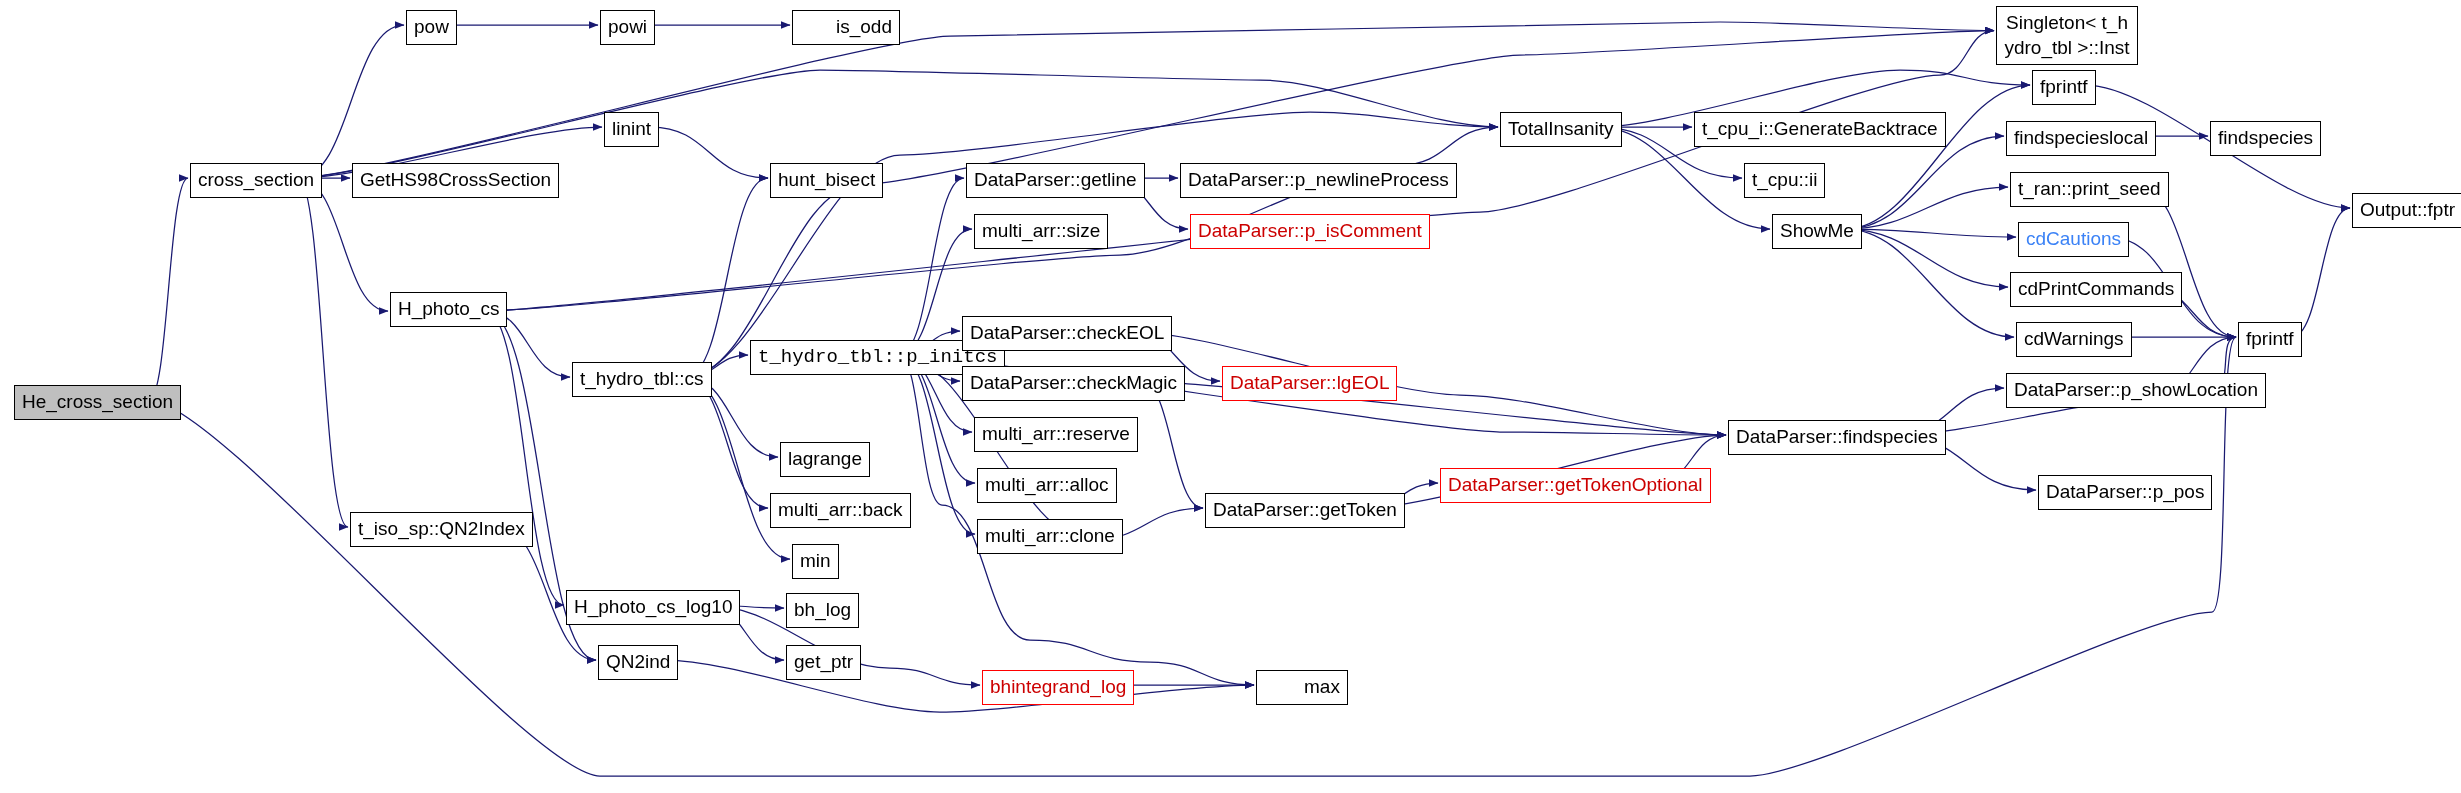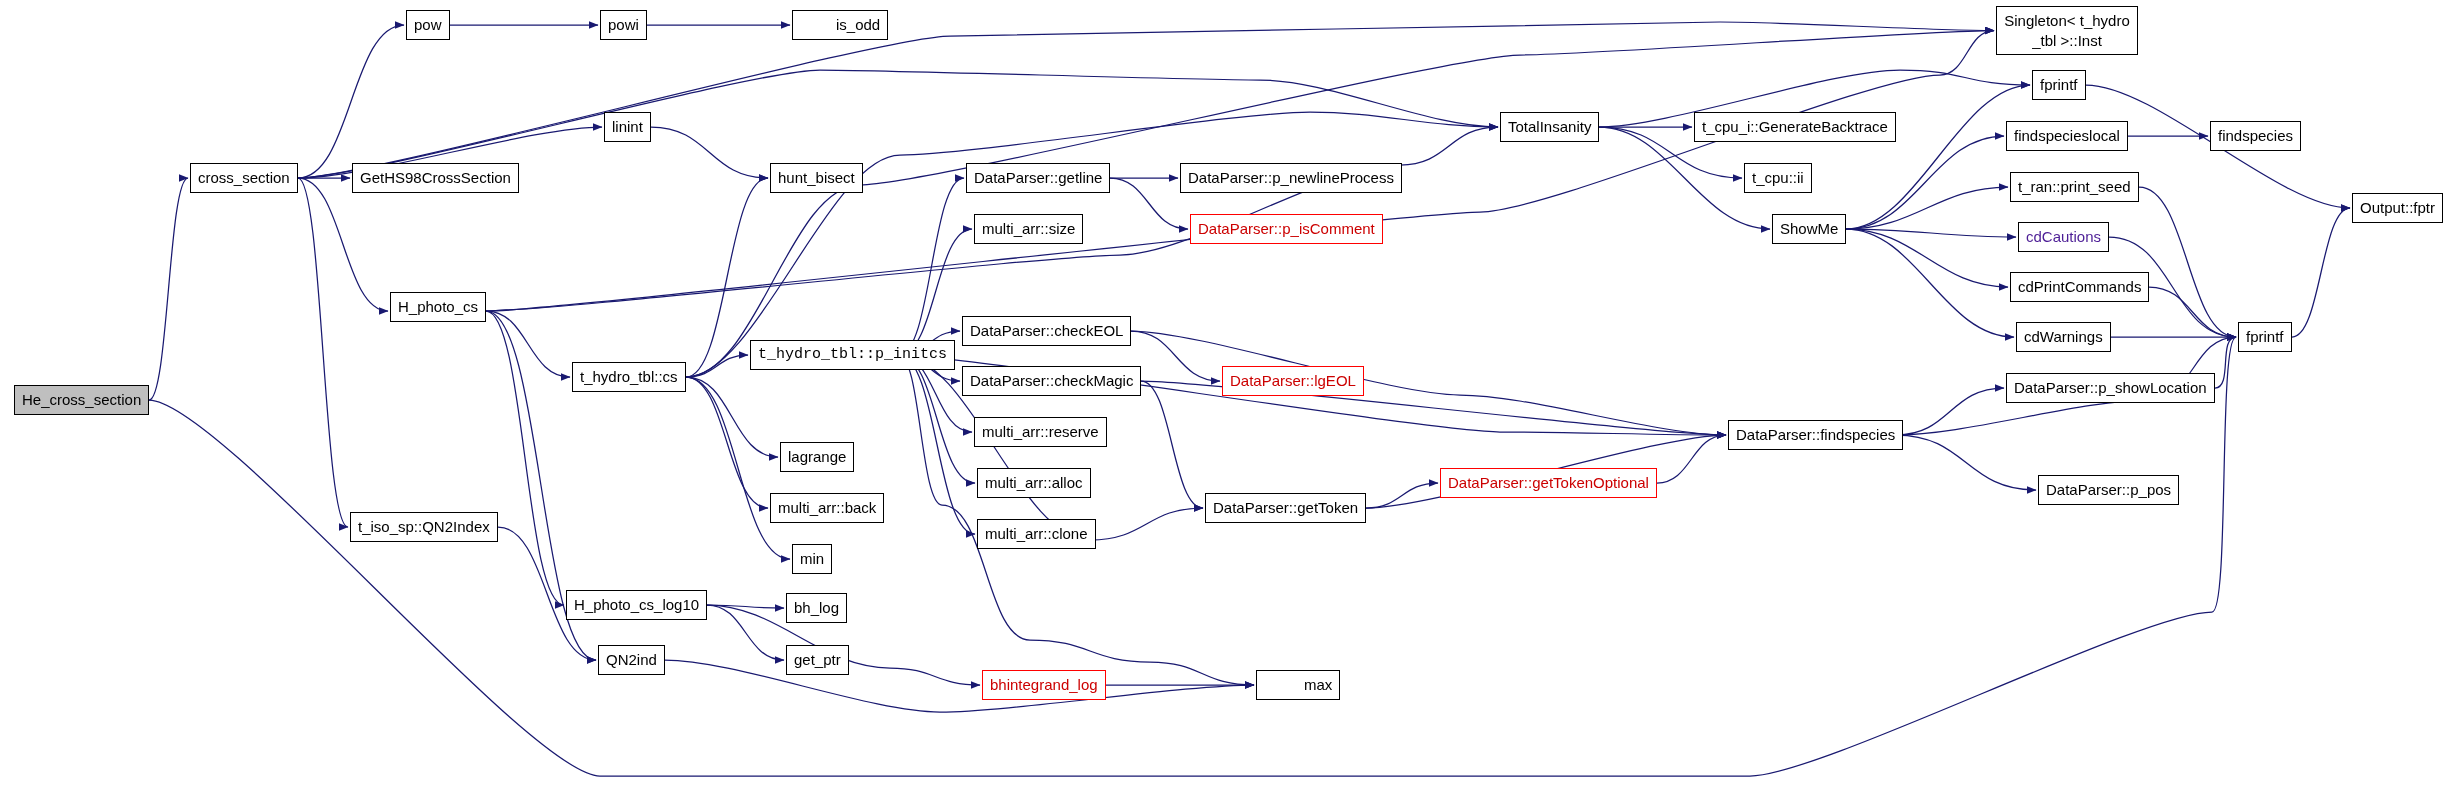--- a/index.html
+++ b/index.html
@@ -10,21 +10,21 @@
     background:#ffffff;
     font-family:"Liberation Sans", sans-serif;
   }
   #edge-layer{position:absolute;left:0;top:0;width:100%;height:100%;z-index:1;}
   .node{
     position:absolute;z-index:2;
     box-sizing:border-box;
     border:1px solid #000000;
     background:#ffffff;
     color:#000000;
-    font-size:15px;line-height:1.3;
+    font-size:19px;line-height:1.3;
     padding:4px 7px;
     white-space:nowrap;
     text-align:center;
     cursor:pointer;
   }
   .node.root{background:#bfbfbf;font-weight:normal;}
   .node.truncated{border-color:#ff0000;color:#cc0000;}
   .node.wrap{white-space:normal;word-break:break-all;}
 </style>
 </head>
@@ -143,21 +143,21 @@
     <div class="node" style="left: 350px; top: 512px; border-color: rgb(0, 0, 0); color: rgb(0, 0, 0); background: rgb(255, 255, 255);">t_iso_sp::QN2Index</div>
     <div class="node" style="left: 1500px; top: 112px; border-color: rgb(0, 0, 0); color: rgb(0, 0, 0); background: rgb(255, 255, 255);">TotalInsanity</div>
     <div class="node" style="left: 1694px; top: 112px; border-color: rgb(0, 0, 0); color: rgb(0, 0, 0); background: rgb(255, 255, 255);">t_cpu_i::GenerateBacktrace</div>
     <div class="node" style="left: 1744px; top: 163px; border-color: rgb(0, 0, 0); color: rgb(0, 0, 0); background: rgb(255, 255, 255);">t_cpu::ii</div>
     <div class="node" style="left: 1772px; top: 214px; border-color: rgb(0, 0, 0); color: rgb(0, 0, 0); background: rgb(255, 255, 255);">ShowMe</div>
     <div class="node wrap" style="left: 1996px; top: 6px; width: 142px; border-color: rgb(0, 0, 0); color: rgb(0, 0, 0); background: rgb(255, 255, 255);">Singleton&lt; t_hydro_tbl &gt;::Inst</div>
     <div class="node" style="left: 2032px; top: 70px; border-color: rgb(0, 0, 0); color: rgb(0, 0, 0); background: rgb(255, 255, 255);">fprintf</div>
     <div class="node" style="left: 2006px; top: 121px; border-color: rgb(0, 0, 0); color: rgb(0, 0, 0); background: rgb(255, 255, 255);">findspecieslocal</div>
     <div class="node" style="left: 2210px; top: 121px; border-color: rgb(0, 0, 0); color: rgb(0, 0, 0); background: rgb(255, 255, 255);">findspecies</div>
     <div class="node" style="left: 2010px; top: 172px; border-color: rgb(0, 0, 0); color: rgb(0, 0, 0); background: rgb(255, 255, 255);">t_ran::print_seed</div>
-    <div class="node" style="left: 2018px; top: 222px; border-color: rgb(0, 0, 0); color: #4c1d95; background: rgb(255, 255, 255);">cdCautions</div>
+    <div class="node" style="left: 2018px; top: 222px; border-color: rgb(0, 0, 0); color: #3b82f6; background: rgb(255, 255, 255);">cdCautions</div>
     <div class="node" style="left: 2010px; top: 272px; border-color: rgb(0, 0, 0); color: rgb(0, 0, 0); background: rgb(255, 255, 255);">cdPrintCommands</div>
     <div class="node" style="left: 2016px; top: 322px; border-color: rgb(0, 0, 0); color: rgb(0, 0, 0); background: rgb(255, 255, 255);">cdWarnings</div>
     <div class="node" style="left: 2238px; top: 322px; border-color: rgb(0, 0, 0); color: rgb(0, 0, 0); background: rgb(255, 255, 255);">fprintf</div>
     <div class="node" style="left: 2352px; top: 193px; border-color: rgb(0, 0, 0); color: rgb(0, 0, 0); background: rgb(255, 255, 255);">Output::fptr</div>
     <div class="node" style="left: 1728px; top: 420px; border-color: rgb(0, 0, 0); color: rgb(0, 0, 0); background: rgb(255, 255, 255);">DataParser::findspecies</div>
     <div class="node" style="left: 2006px; top: 373px; border-color: rgb(0, 0, 0); color: rgb(0, 0, 0); background: rgb(255, 255, 255);">DataParser::p_showLocation</div>
     <div class="node" style="left: 2038px; top: 475px; border-color: rgb(0, 0, 0); color: rgb(0, 0, 0); background: rgb(255, 255, 255);">DataParser::p_pos</div>
   </div>
 
 </body></html>

